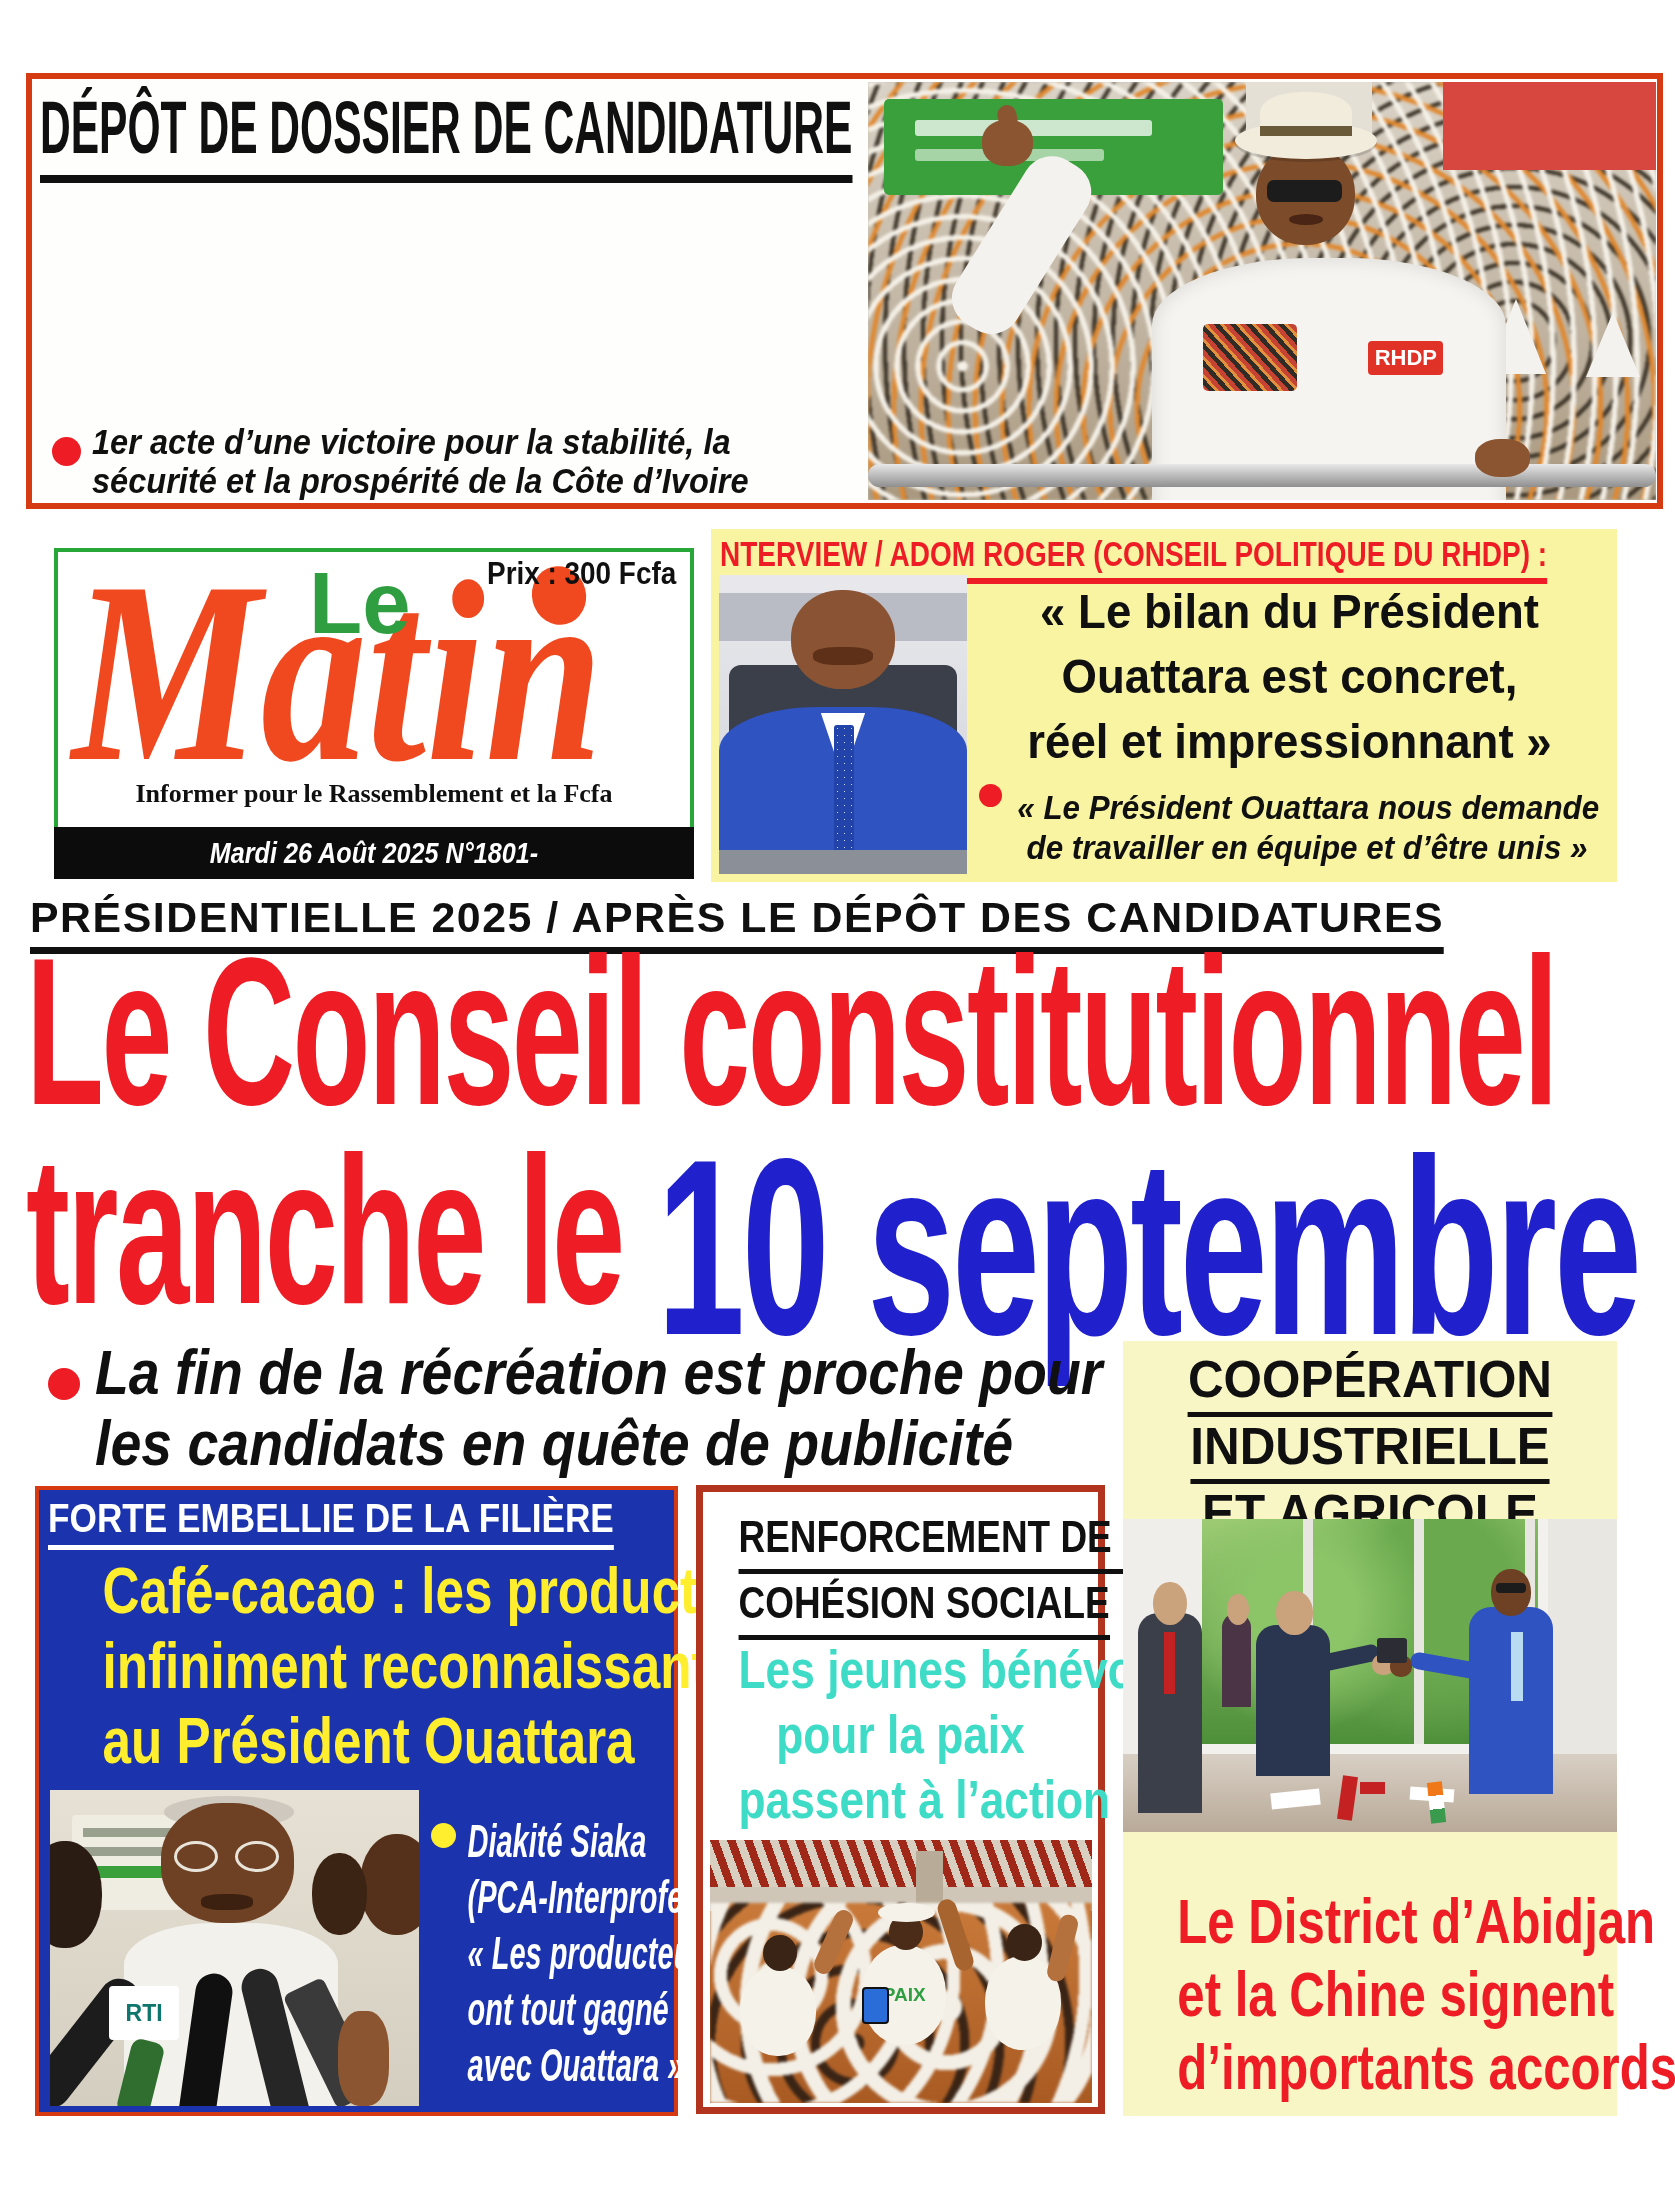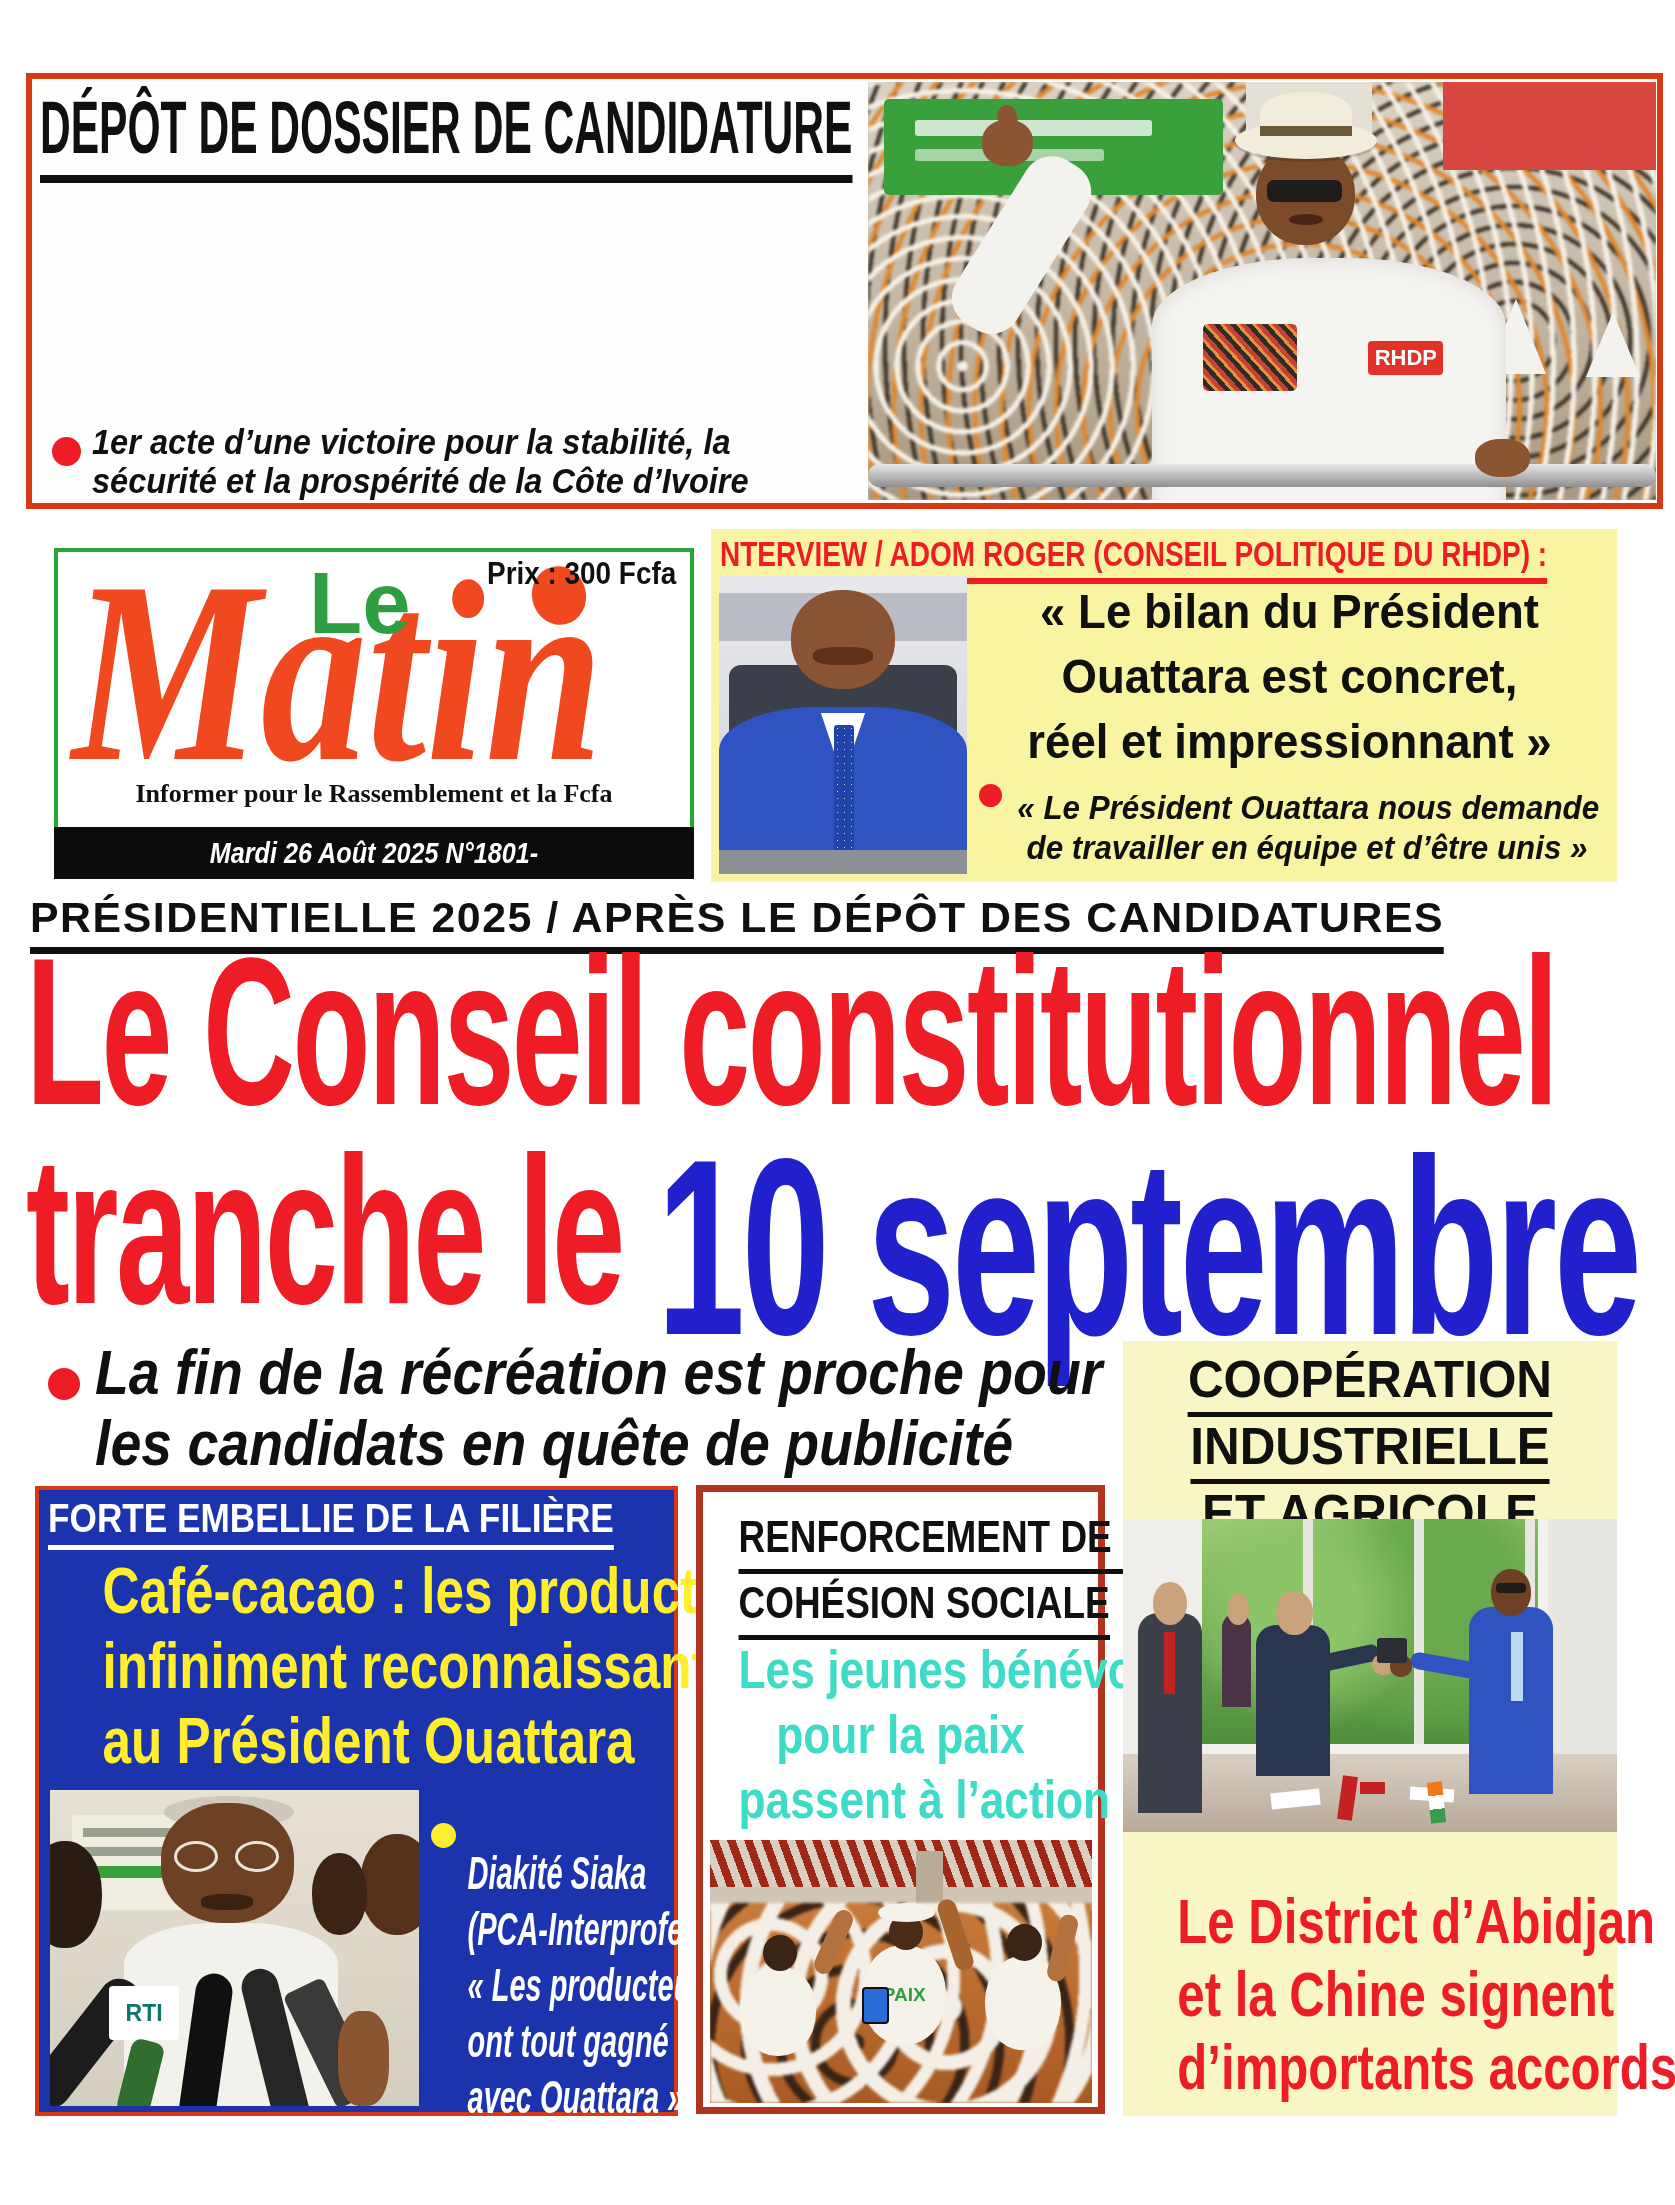--- a/index.html
+++ b/index.html
@@ -58,21 +58,21 @@
 
   .dot { border-radius:50%; }
 
   
   .cocoa { left:35px; top:1486px; width:643px; height:630px; background:#1b34ae; border:4px solid #d63a12;padding-left:36px; }
   .cocoa-kicker { left:9px; top:6px; font-size:40px; font-weight:bold; color:#ffffff;
                   transform:scaleX(.88); transform-origin:left top; }
   .cocoa-kicker span { display:inline-block; border-bottom:5px solid #ffffff; padding-bottom:4px; }
   .cocoa-head { left:0; top:64px; width:635px; color:#ffee2e; font-weight:bold; }
   .cocoa-head .ln { font-size:64px; line-height:75px; transform:scaleX(.8); transform-origin:center; }
-  .cocoa-quote { left:383px; top:323px; width:246px; color:#ffffff; font-weight:bold; font-style:italic;margin-top:32px; }
+  .cocoa-quote { left:383px; top:323px; width:246px; color:#ffffff; font-weight:bold; font-style:italic; }
   .cocoa-quote .ln { font-size:46px; line-height:56px; transform:scaleX(.63); transform-origin:center; }
 
   
   .coh { left:696px; top:1485px; width:409px; height:629px; background:#ffffff; border:7px solid #b2341f; }
   .coh-kicker { left:0; top:16px; width:395px; color:#101010; font-weight:bold; }
   .coh-kicker .ln { font-size:45px; line-height:58px; transform:scaleX(.82); transform-origin:center; }
   .coh-kicker .us { display:inline-block; border-bottom:5px solid #101010; padding-bottom:3px; }
   .coh-head { left:0; top:145px; width:395px; color:#3edcc6; font-weight:bold; }
   .coh-head .ln { font-size:54px; line-height:65px; transform:scaleX(.82); transform-origin:center; }
 

